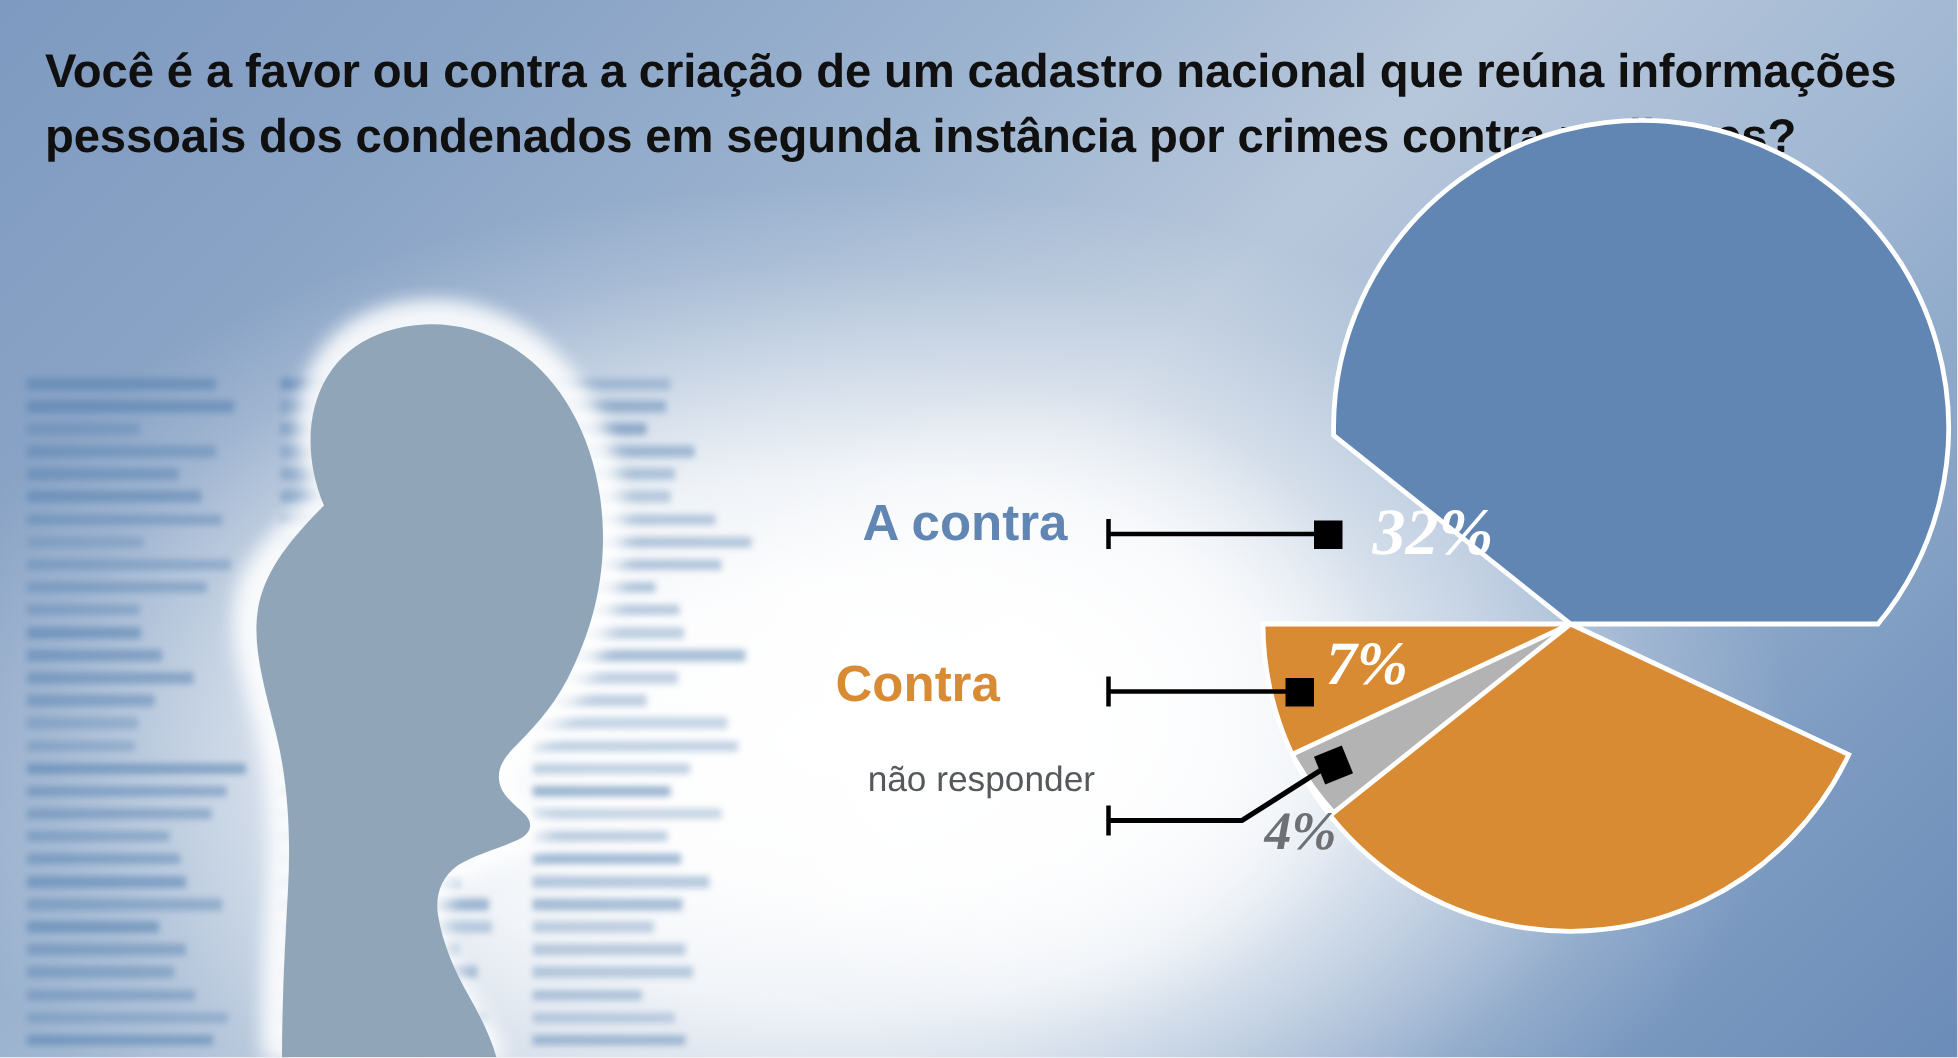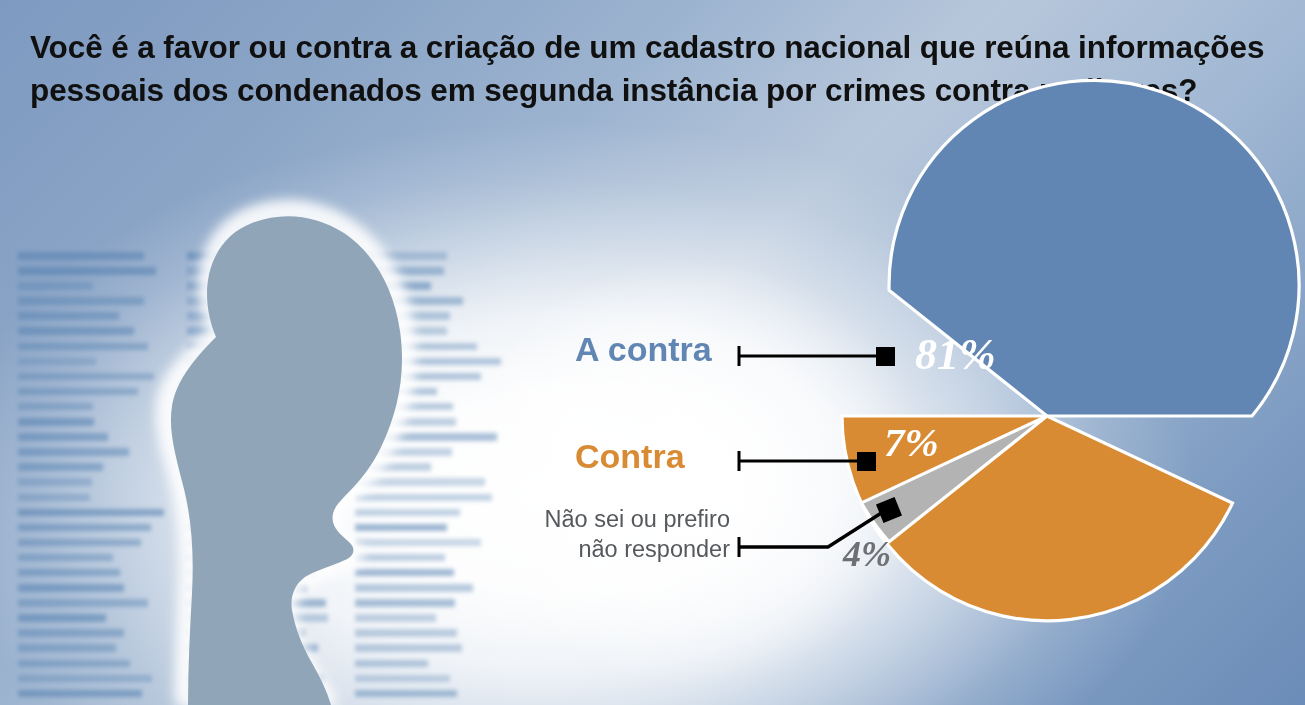--- a/index.html
+++ b/index.html
@@ -112,21 +112,21 @@
     white-space: nowrap;
   }
   .lbl-favor {
     left: 575px;
     top: 330px;
     font-size: 34px;
     font-weight: bold;
     color: #6286b4;
   }
   .lbl-contra {
-    left: 575px;
+    left: 557px;
     top: 437px;
     font-size: 34px;
     font-weight: bold;
     color: #d98b34;
   }
   .lbl-naosei {
     left: 440px;
     top: 504px;
     width: 290px;
     text-align: right;
@@ -325,21 +325,20 @@
     <g>
       <line x1="739" y1="537" x2="739" y2="557" stroke="#000000" stroke-width="3"></line>
       <polyline points="739,547 828,547 886,510" fill="none" stroke="#000000" stroke-width="3.4"></polyline>
       <rect x="879" y="500" width="20" height="20" fill="#000000" transform="rotate(-22 889 510)"></rect>
     </g>
   </svg>
 
   <div class="lbl lbl-favor">A contra</div>
   <div class="lbl lbl-contra">Contra</div>
   <div class="lbl lbl-naosei">
-    <div>Não sei ou prefiro</div>
     <div>não responder</div>
   </div>
 
-  <div class="pct pct-89">81%</div>
+  <div class="pct pct-89">32%</div>
   <div class="pct pct-7">7%</div>
   <div class="pct pct-4">4%</div>
 
 </div>
 
 </body></html>

